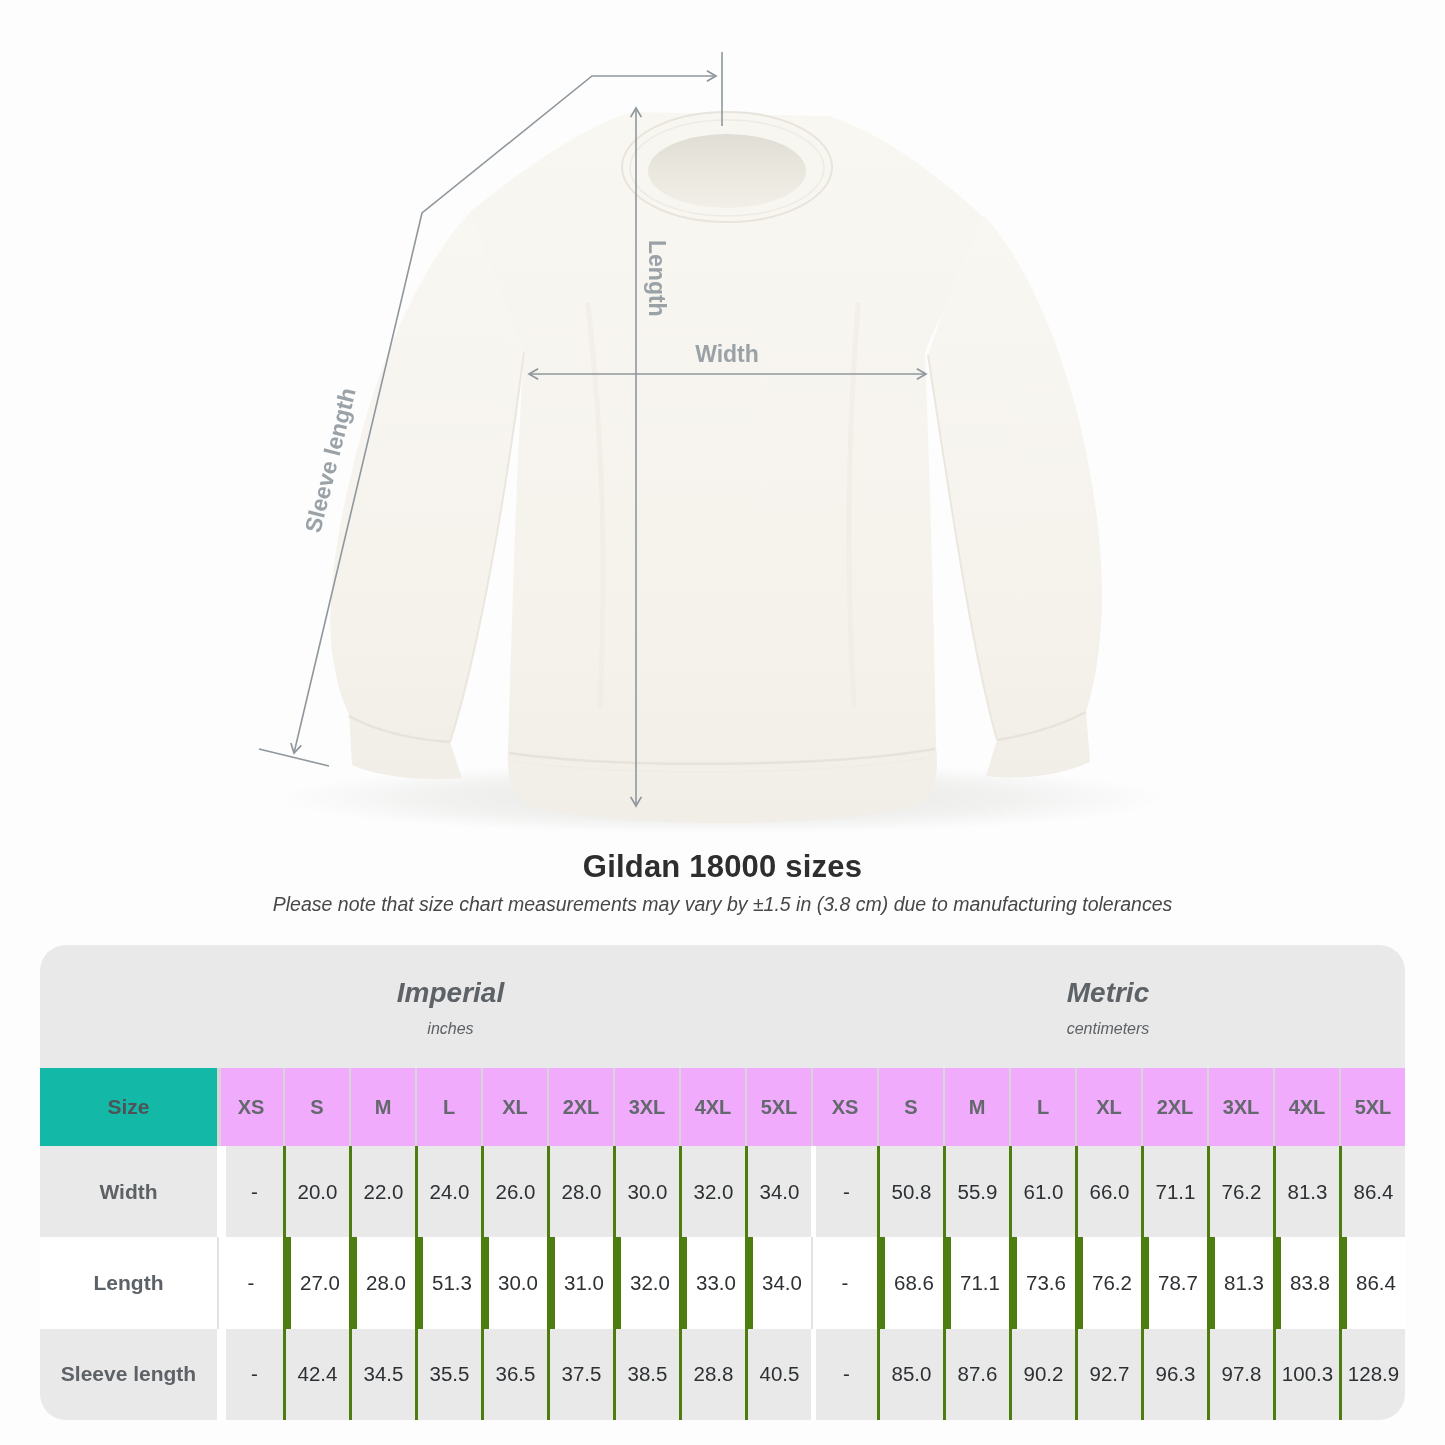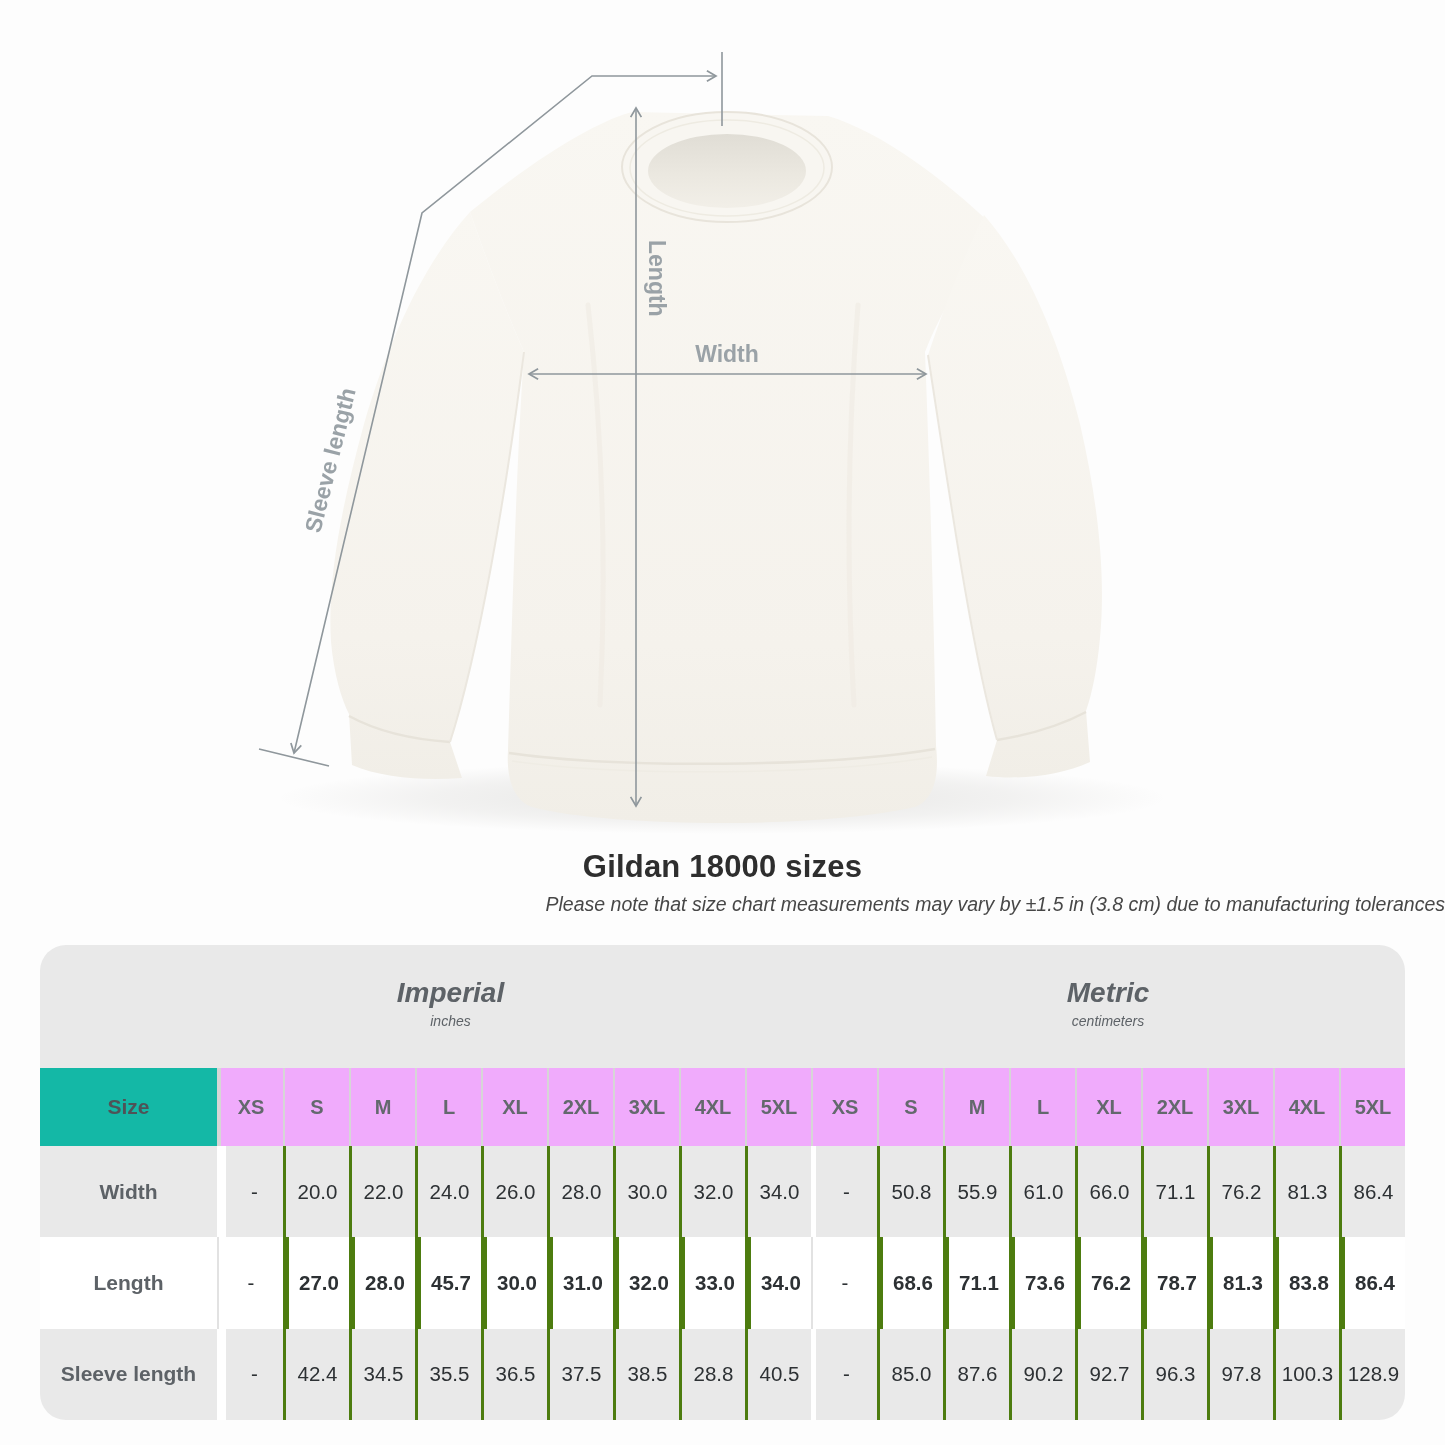--- a/index.html
+++ b/index.html
@@ -5,55 +5,55 @@
   html,body{margin:0;padding:0;background:#fdfdfd;}
   #page{position:relative;width:1445px;height:1445px;background:#fdfdfd;overflow:hidden;
         font-family:"Liberation Sans", sans-serif;}
 
   
   #hero{position:absolute;left:0;top:0;width:1445px;height:845px;}
 
   
   .title{position:absolute;left:0;top:849px;width:1445px;text-align:center;
          font-size:31px;font-weight:bold;color:#2e2e2e;letter-spacing:.2px;}
-  .note{position:absolute;left:0;top:893px;width:1445px;text-align:right;
+  .note{position:absolute;left:0;top:893px;width:1445px;text-align:center;
         font-size:19.5px;font-style:italic;color:#474747;}
 
   
   .size-table{position:absolute;left:40px;top:945px;width:1365px;height:475px;
               display:grid;grid-template-columns:177px repeat(18,1fr);
               grid-template-rows:123px 78px 1fr 1fr 1fr;
               border-radius:26px;overflow:hidden;background:#ffffff;}
   .band{background:#e9e9e9;display:flex;flex-direction:column;align-items:center;
         justify-content:flex-start;padding-top:32px;}
   .band-imperial{grid-column:1 / 11;grid-row:1;}
   .band-imperial .band-inner{transform:translateX(25px);}
   .band-metric{grid-column:11 / 20;grid-row:1;}
   .band-inner{display:flex;flex-direction:column;align-items:center;}
   .gtitle{font-size:28px;font-weight:bold;font-style:italic;color:#5d6267;}
-  .gsub{font-size:14px;font-style:italic;color:#5d6267;margin-top:4px;}
+  .gsub{font-size:16px;font-style:italic;color:#5d6267;margin-top:11px;}
 
   .cell{display:flex;align-items:center;justify-content:center;}
 
   
   .hdr{background:#f0abfc;font-weight:bold;color:#63686d;font-size:20px;}
   .hdr.sep{border-left:2px solid #d6d6d6;}
   .hdr.lblsep{border-left:9px solid #ffffff;box-shadow:inset 2px 0 0 #d6d6d6, inset -0px 0 0 #d6d6d6;
               border-left:2px solid #d6d6d6;}
   .hdr-size{background:#14b8a6;font-weight:bold;color:#4f5357;font-size:21px;}
 
   
   .g{background:#e9e9e9;}
   .g.sep{border-left:3px solid #4d7c0f;}
   .g.lblsep{border-left:9px solid #ffffff;}
   .g.grpsep{border-left:5px solid #ffffff;}
 
   
   .w{background:#ffffff;}
-  .w.sep{border-left:6px solid #4d7c0f;font-weight:bold;}
+  .w.sep{border-left:8px solid #4d7c0f;}
   .w.lblsep{border-left:2px solid #e2e2e2;}
   .w.grpsep{border-left:2px solid #e2e2e2;}
 
   .rlabel{font-weight:bold;color:#5d6267;font-size:21px;}
   .val{color:#2d3134;font-size:20.5px;}
 </style>
 </head>
 <body>
 
 <div id="page">
@@ -202,21 +202,21 @@
     <div class="cell g sep val">66.0</div>
     <div class="cell g sep val">71.1</div>
     <div class="cell g sep val">76.2</div>
     <div class="cell g sep val">81.3</div>
     <div class="cell g sep val">86.4</div>
 
     <div class="cell w rlabel">Length</div>
     <div class="cell w lblsep val">-</div>
     <div class="cell w sep val">27.0</div>
     <div class="cell w sep val">28.0</div>
-    <div class="cell w sep val">45.7</div>
+    <div class="cell w sep val">51.3</div>
     <div class="cell w sep val">30.0</div>
     <div class="cell w sep val">31.0</div>
     <div class="cell w sep val">32.0</div>
     <div class="cell w sep val">33.0</div>
     <div class="cell w sep val">34.0</div>
     <div class="cell w grpsep val">-</div>
     <div class="cell w sep val">68.6</div>
     <div class="cell w sep val">71.1</div>
     <div class="cell w sep val">73.6</div>
     <div class="cell w sep val">76.2</div>

